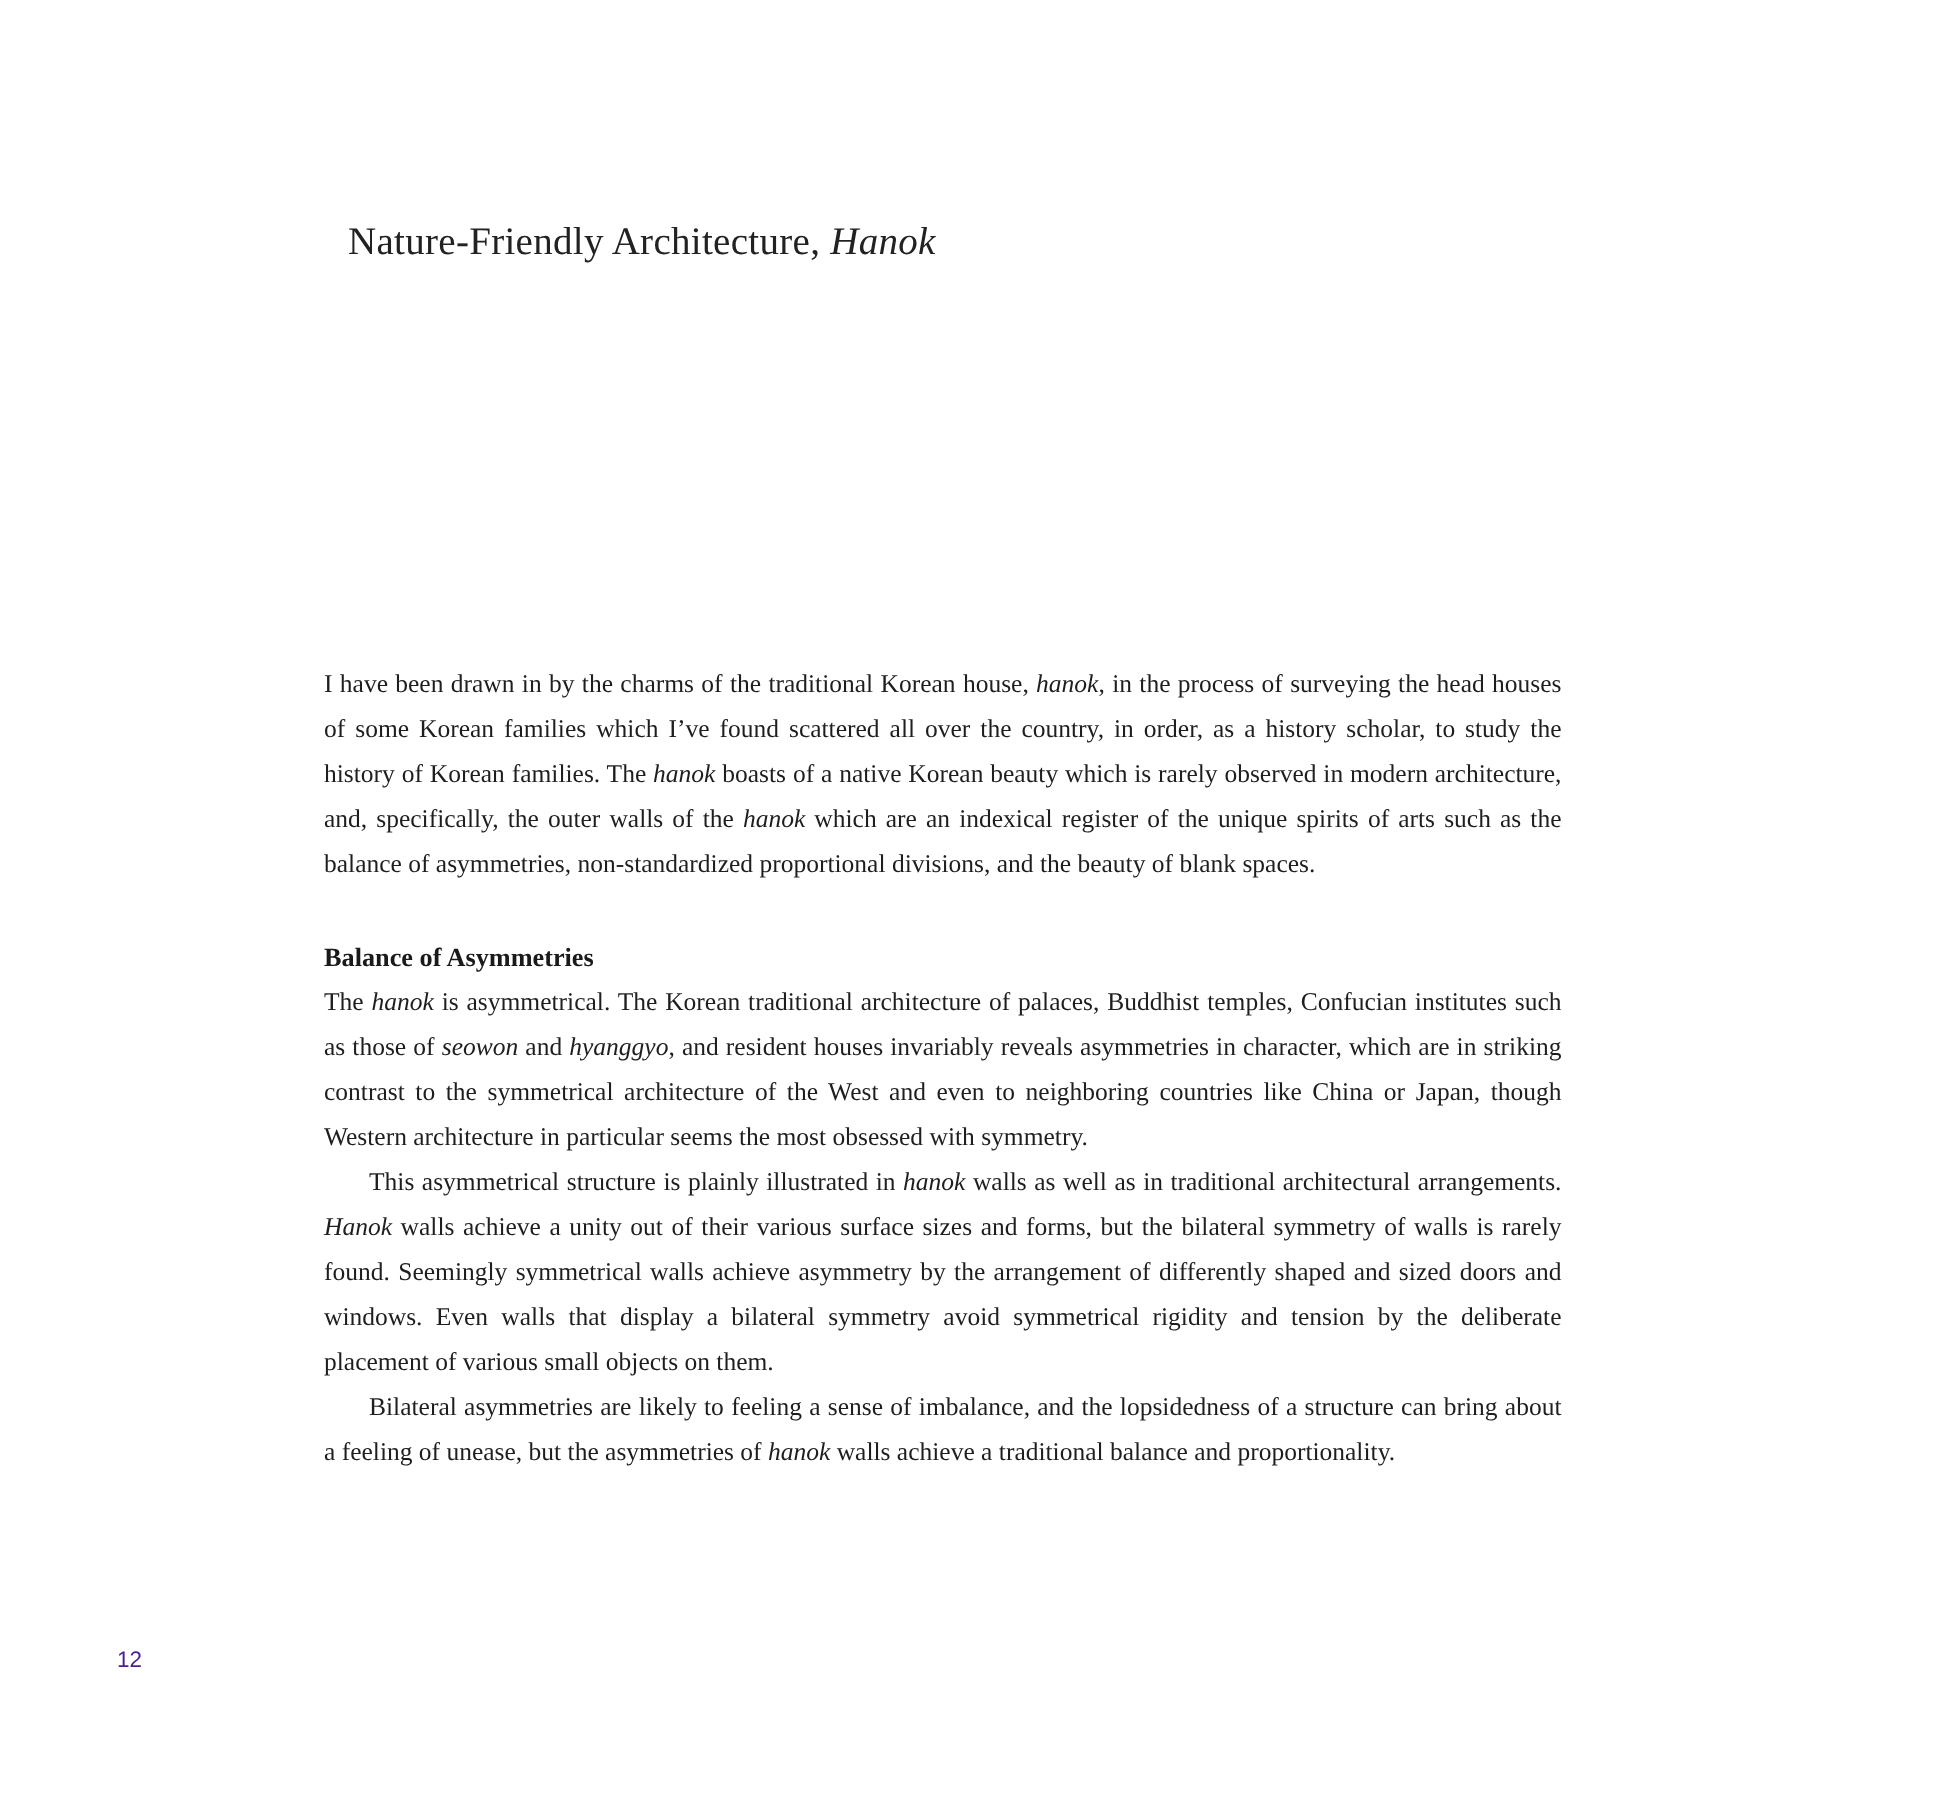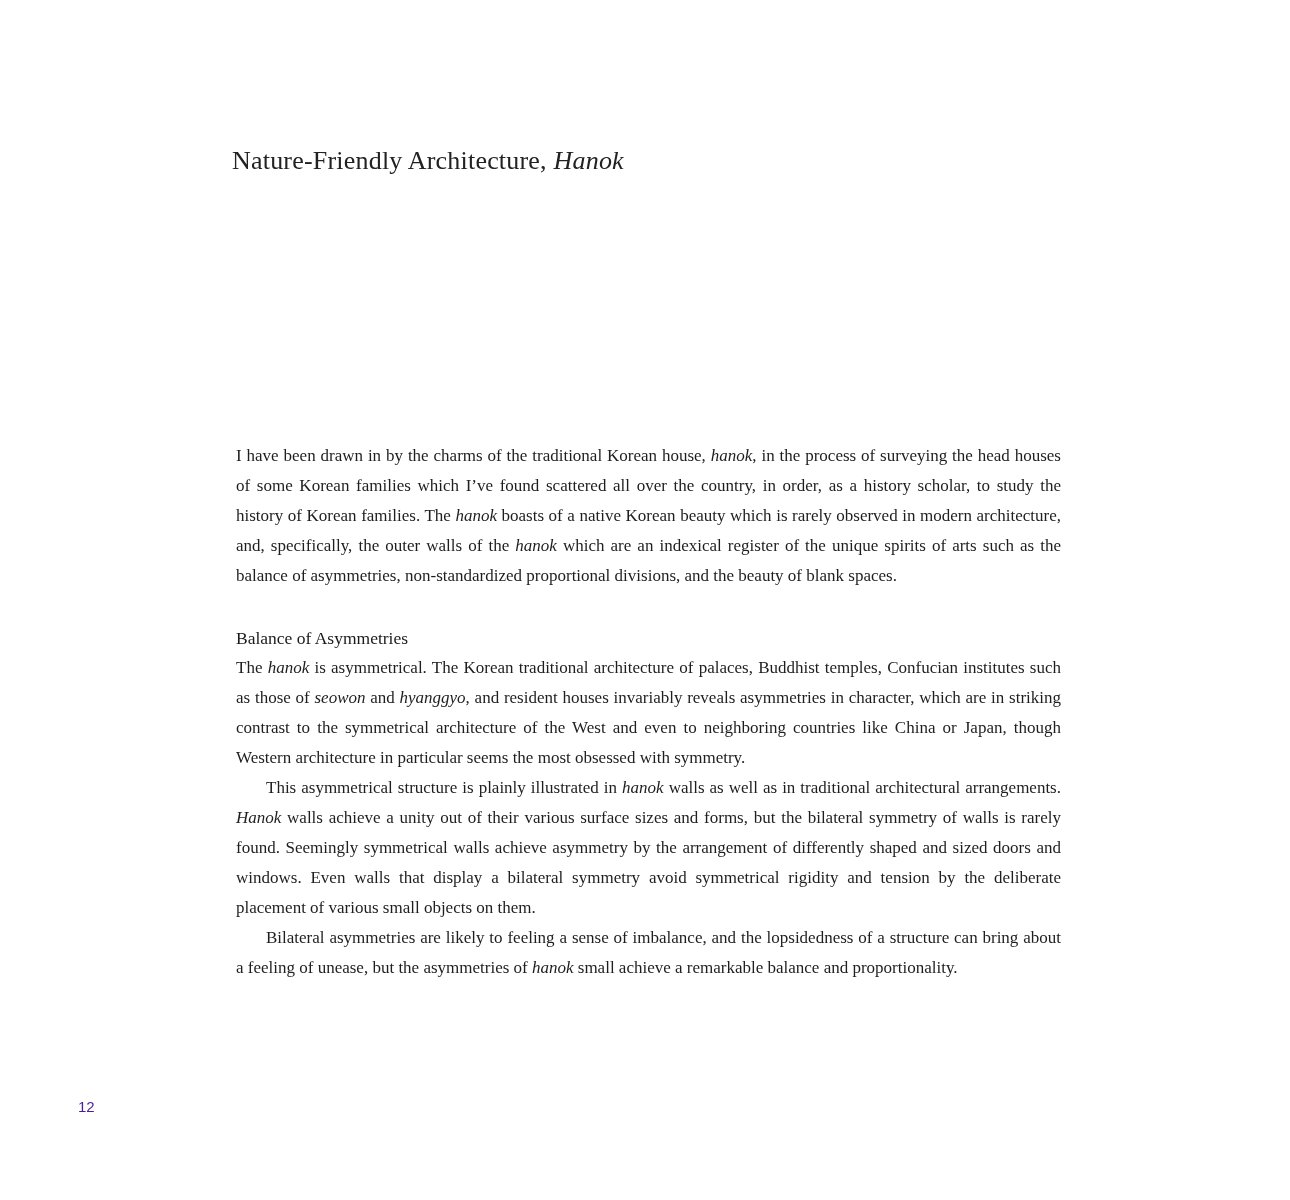--- a/index.html
+++ b/index.html
@@ -27,39 +27,39 @@
     letter-spacing: 0.2px;
     color: #222222;
     white-space: nowrap;
   }
   .title em {
     font-style: italic;
     font-weight: 400;
   }
   .article-body {
     position: absolute;
-    left: 236px;
+    left: 216px;
     top: 441px;
     width: 825px;
     font-size: 17px;
     line-height: 30px;
     text-align: justify;
     color: #1e1e1e;
   }
   .article-body p {
     margin: 0;
   }
   .article-body p.indent {
     text-indent: 30px;
   }
   .article-body h2.section-heading {
     margin: 0;
     margin-top: 32px;
     font-size: 17.5px;
-    font-weight: 400;
+    font-weight: 700;
     line-height: 30px;
     text-align: left;
     color: #1a1a1a;
   }
   .article-body em {
     font-style: italic;
   }
   .page-number {
     position: absolute;
     left: 78px;
@@ -74,18 +74,18 @@
 
 <div class="page">
 
   <h1 class="title"><span>Nature-Friendly Architecture, </span><em>Hanok</em></h1>
 
   <div class="article-body">
       <p class=""><span>I have been drawn in by the charms of the traditional Korean house, </span><em>hanok</em><span>, in the process of surveying the head houses of some Korean families which I’ve found scattered all over the country, in order, as a history scholar, to study the history of Korean families. The </span><em>hanok</em><span> boasts of a native Korean beauty which is rarely observed in modern architecture, and, specifically, the outer walls of the </span><em>hanok</em><span> which are an indexical register of the unique spirits of arts such as the balance of asymmetries, non-standardized proportional divisions, and the beauty of blank spaces.</span></p>
       <h2 class="section-heading">Balance of Asymmetries</h2>
       <p class=""><span>The </span><em>hanok</em><span> is asymmetrical. The Korean traditional architecture of palaces, Buddhist temples, Confucian institutes such as those of </span><em>seowon</em><span> and </span><em>hyanggyo</em><span>, and resident houses invariably reveals asymmetries in character, which are in striking contrast to the symmetrical architecture of the West and even to neighboring countries like China or Japan, though Western architecture in particular seems the most obsessed with symmetry.</span></p>
       <p class="indent"><span>This asymmetrical structure is plainly illustrated in </span><em>hanok</em><span> walls as well as in traditional architectural arrangements. </span><em>Hanok</em><span> walls achieve a unity out of their various surface sizes and forms, but the bilateral symmetry of walls is rarely found. Seemingly symmetrical walls achieve asymmetry by the arrangement of differently shaped and sized doors and windows. Even walls that display a bilateral symmetry avoid symmetrical rigidity and tension by the deliberate placement of various small objects on them.</span></p>
-      <p class="indent"><span>Bilateral asymmetries are likely to feeling a sense of imbalance, and the lopsidedness of a structure can bring about a feeling of unease, but the asymmetries of </span><em>hanok</em><span> small achieve a remarkable balance and proportionality.</span></p>
+      <p class="indent"><span>Bilateral asymmetries are likely to feeling a sense of imbalance, and the lopsidedness of a structure can bring about a feeling of unease, but the asymmetries of </span><em>hanok</em><span> walls achieve a traditional balance and proportionality.</span></p>
     </div>
 
   <div class="page-number">12</div>
 
 </div>
 
 </body></html>

